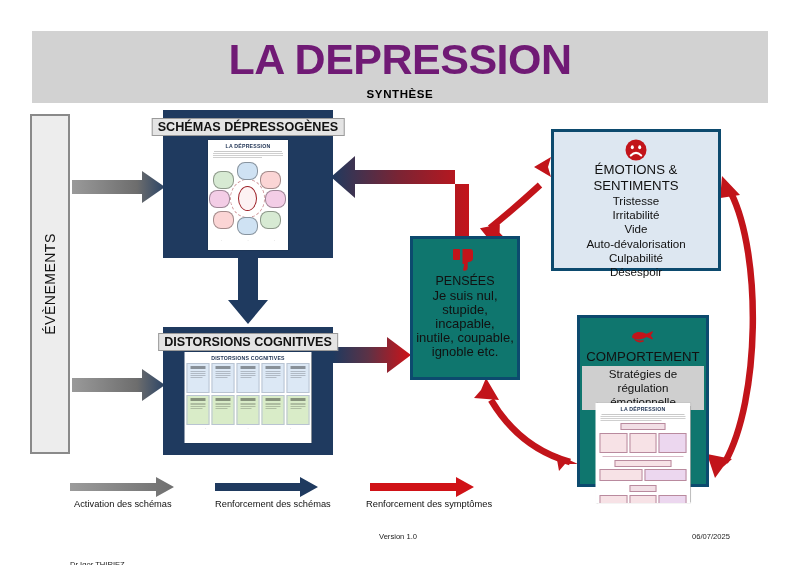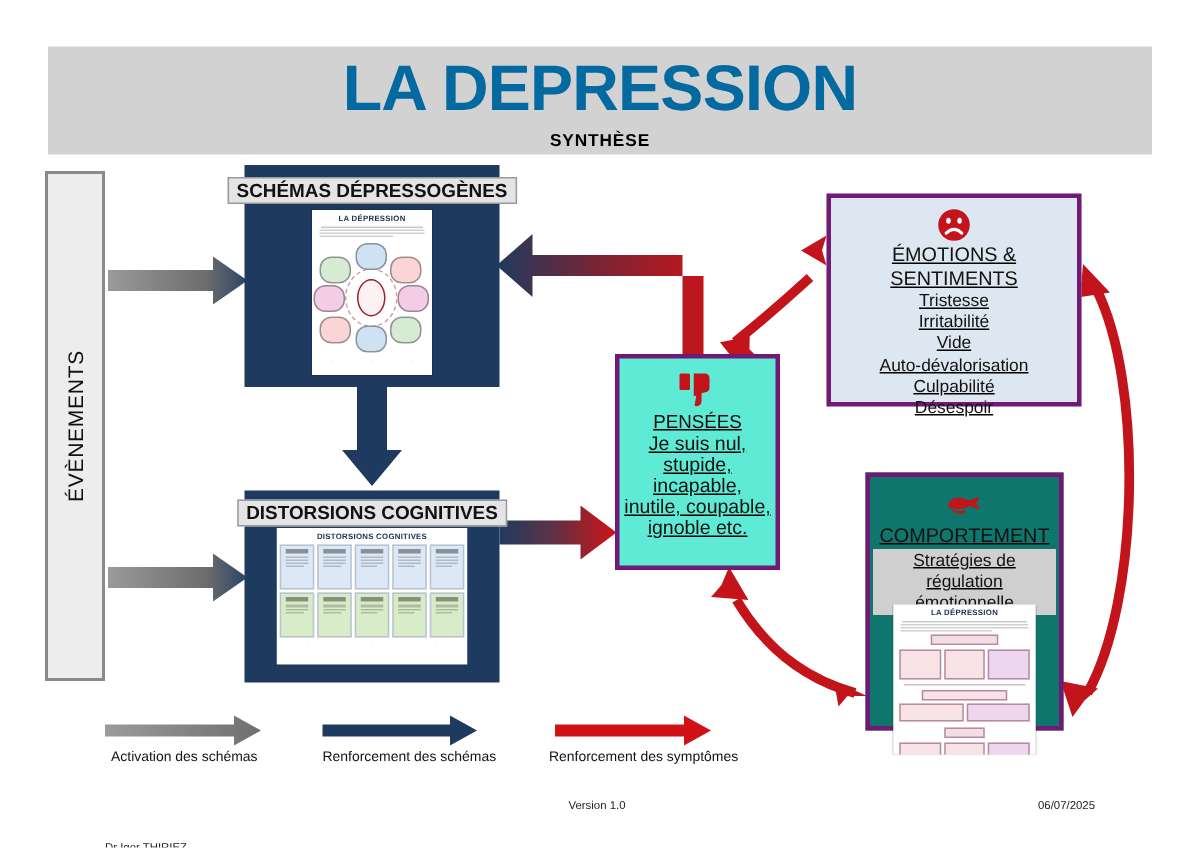--- a/index.html
+++ b/index.html
@@ -11,21 +11,21 @@
   #stage{position:absolute;left:0;top:0;width:800px;height:565px;}
 
   
   .header-band{
     position:absolute;left:32px;top:31px;width:736px;height:72px;
     background:#d2d2d2;
   }
   .title{
     position:absolute;left:0;top:2px;width:736px;text-align:center;
     font-size:43px;font-weight:bold;letter-spacing:-0.5px;line-height:52px;
-    color:#0369a1;
+    color:#701a75;
   }
   .subtitle{
     position:absolute;left:0;top:57px;width:736px;text-align:center;
     font-size:11.5px;font-weight:bold;letter-spacing:0.6px;color:#000;
   }
 
   
   .events-bar{
     position:absolute;left:30px;top:114px;width:40px;height:340px;
     background:#ededed;border:2px solid #8a8a8a;
@@ -98,25 +98,24 @@
 
   
   .fc{position:relative;margin:2px 4px;}
   .fnode{border:.5px solid #b98a9e;box-sizing:border-box;height:7px;margin-bottom:2px;}
   .frow{display:flex;gap:2px;}
   .frow .fnode{flex:1;height:20px;}
   .fline{height:.8px;background:#d8b9c6;margin:1px 3px;}
 
   
   .red-box{
-    position:absolute;border:3px solid #701a75;box-sizing:border-box;
+    position:absolute;border:3px solid #0c4a6e;box-sizing:border-box;
     text-align:center;
-    text-decoration:underline;
-  }
-  #box-pensees{left:410px;top:236px;width:110px;height:144px;background:#5eead4;}
+  }
+  #box-pensees{left:410px;top:236px;width:110px;height:144px;background:#0f766e;}
   #box-emotions{left:551px;top:129px;width:170px;height:142px;background:#dde7f1;}
   #box-behaviour{left:577px;top:315px;width:132px;height:172px;background:#0f766e;}
 
   .box-heading{font-size:13px;color:#111;line-height:16px;}
   #box-pensees .box-heading{font-size:12.5px;}
   #box-emotions .box-heading{font-size:13.2px;}
   #box-behaviour .box-heading{font-size:13.2px;}
   .box-body{font-size:11.6px;line-height:14.2px;color:#111;}
   #box-pensees .box-body{font-size:13px;line-height:14px;padding:0 2px;}
   .sub-band{

